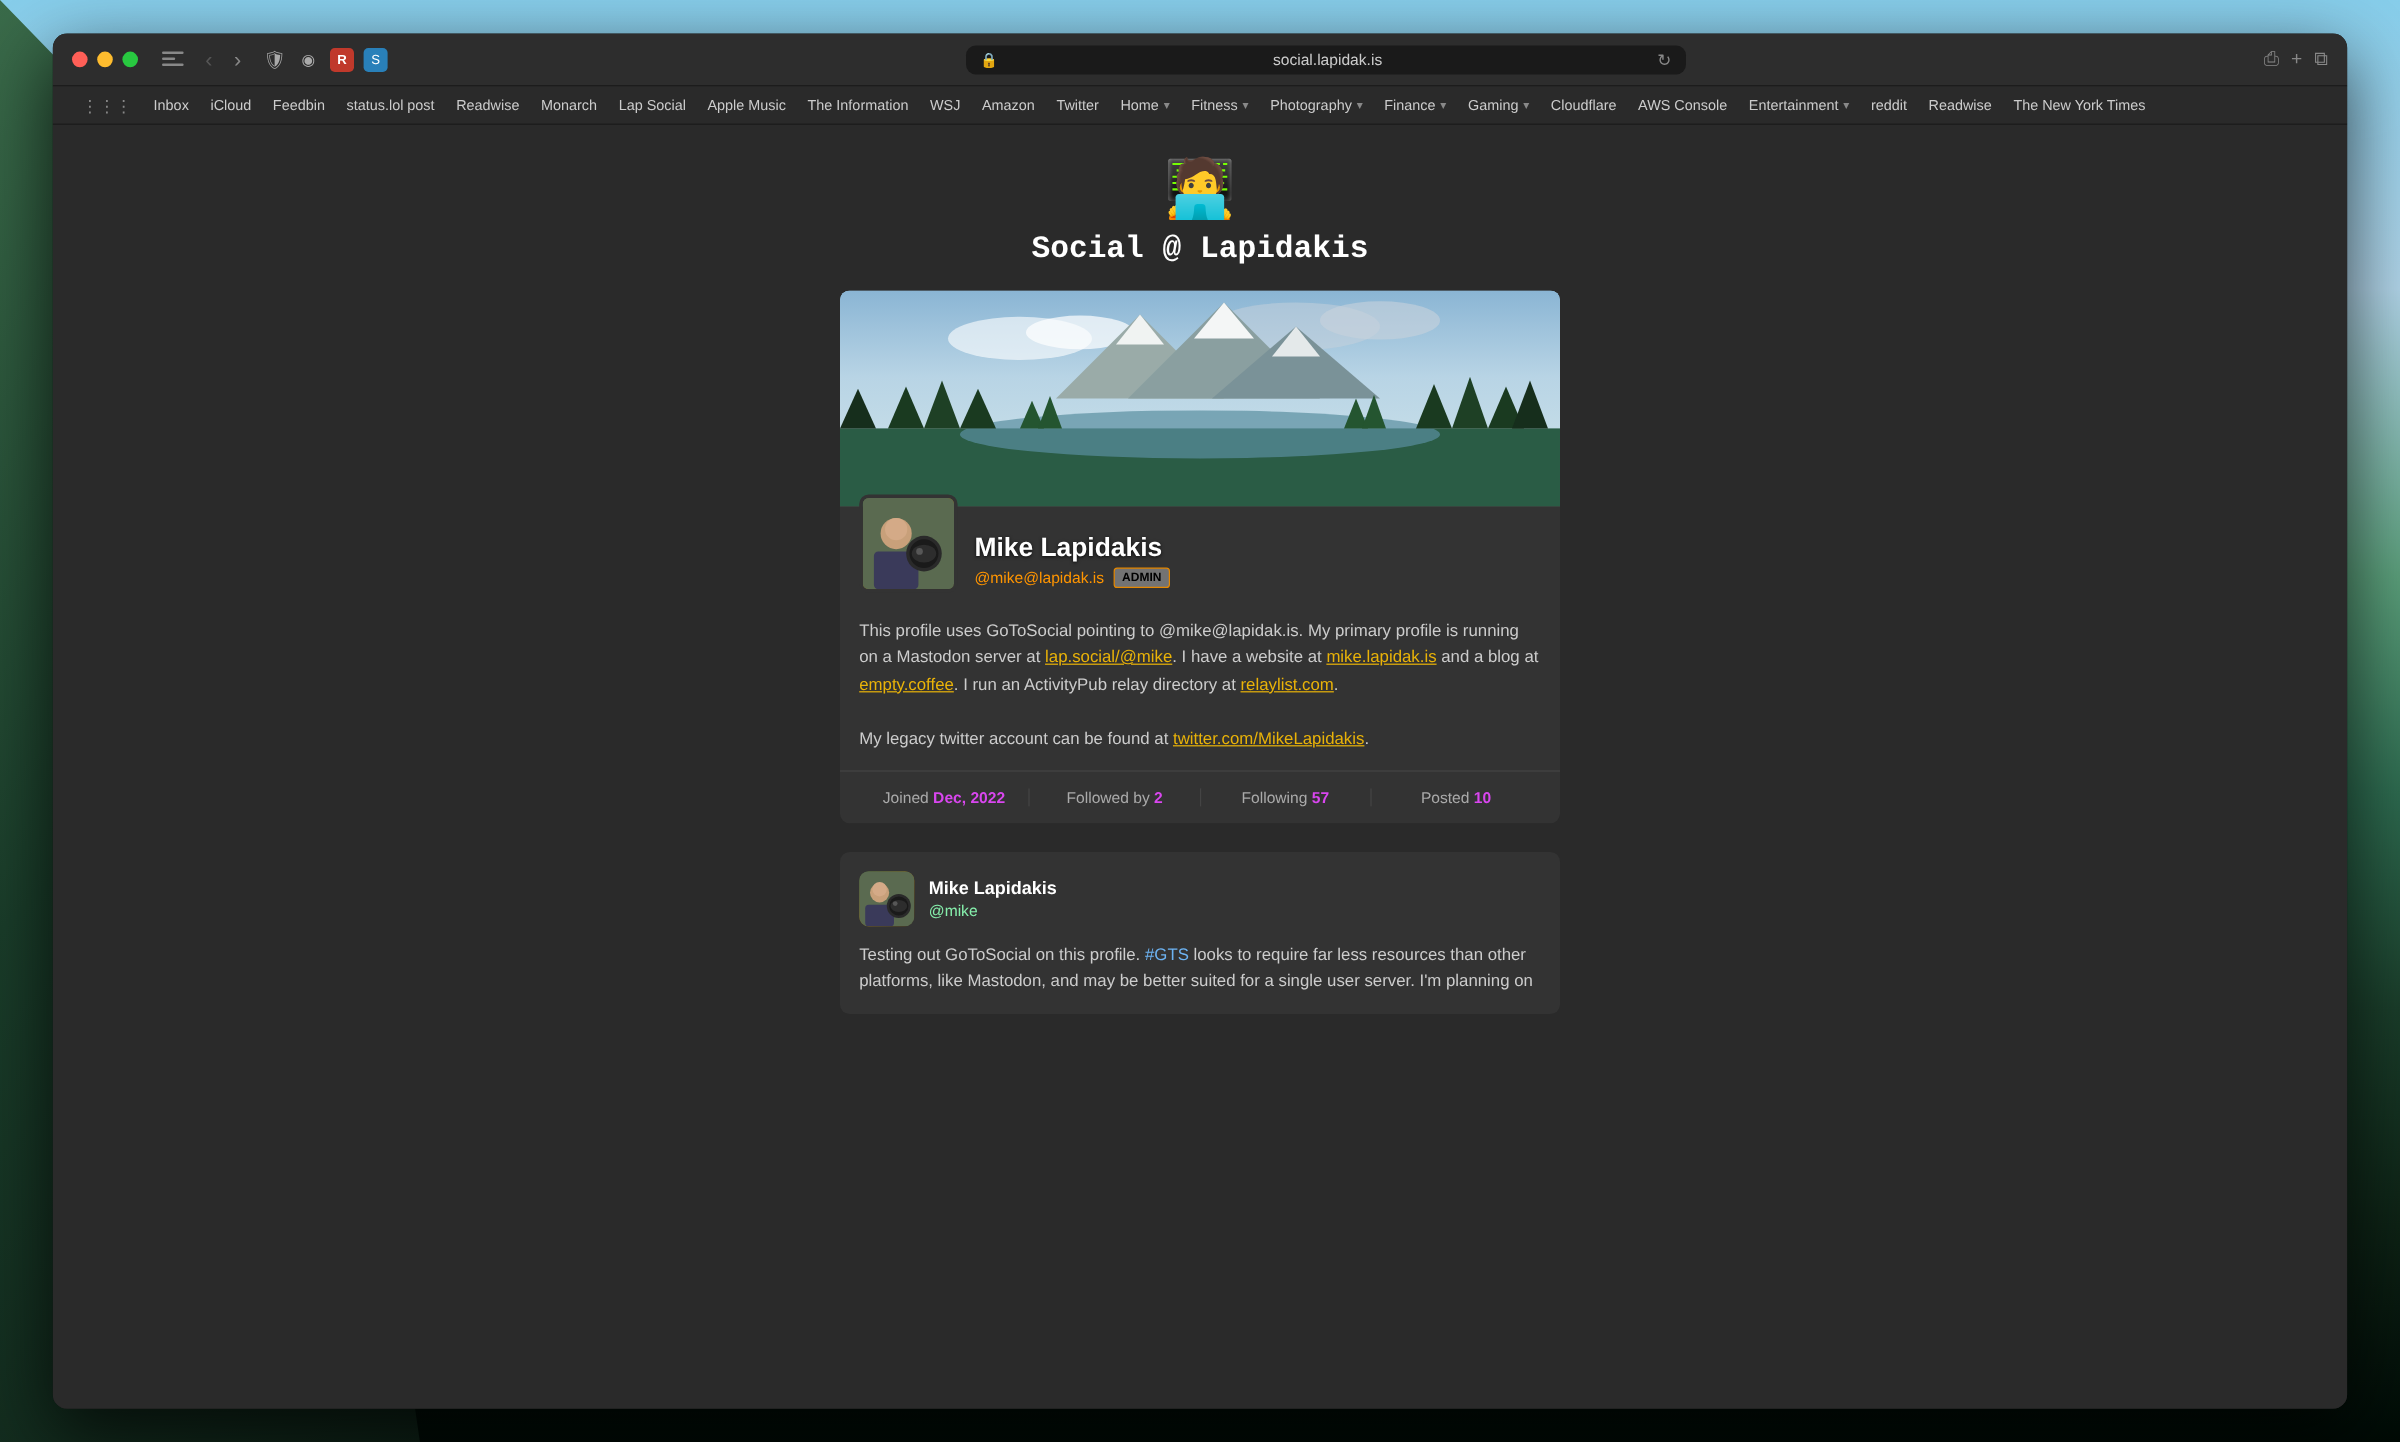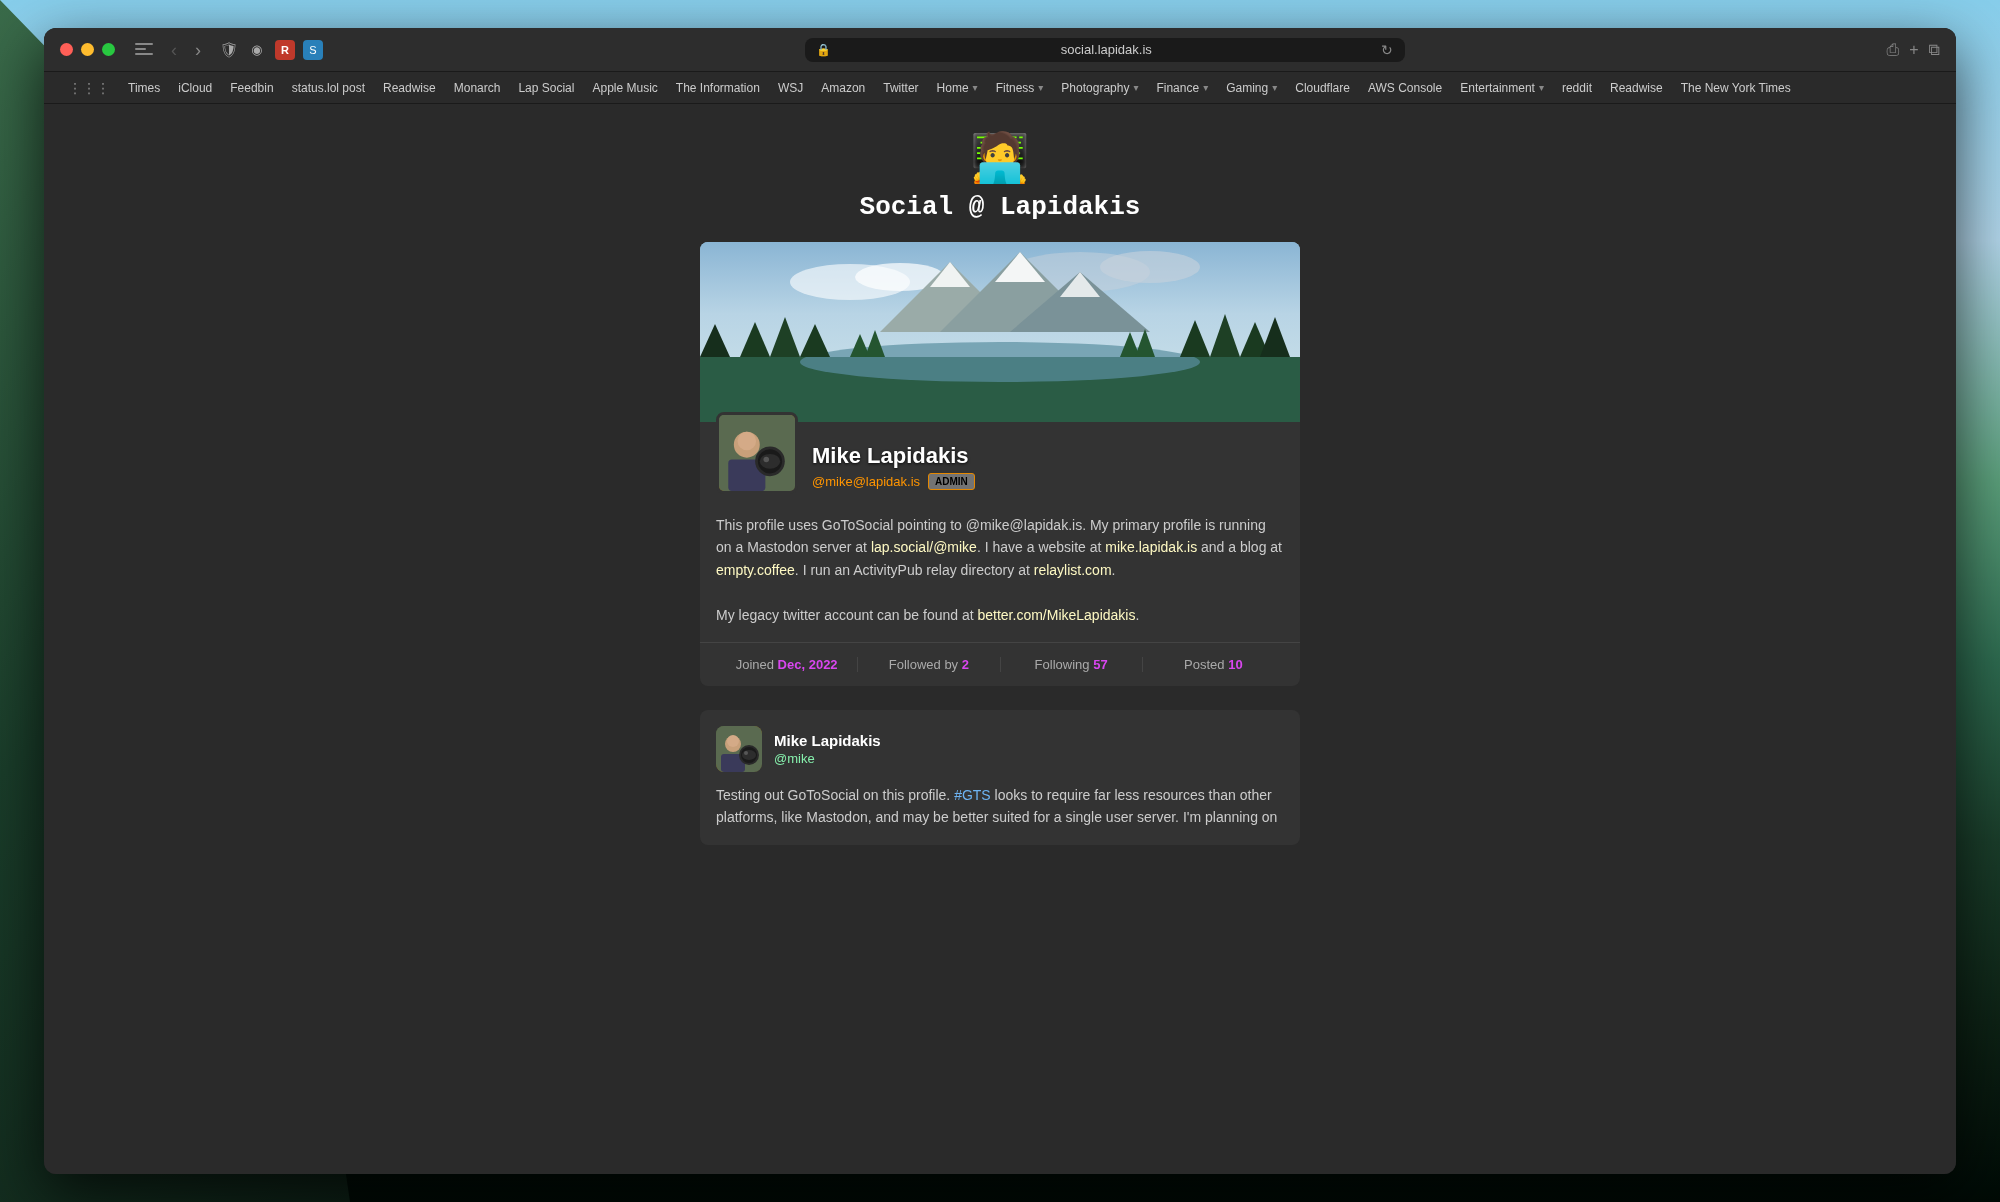--- a/index.html
+++ b/index.html
@@ -322,21 +322,22 @@
     }
 
     .profile-bio {
       padding: 10px 16px 16px;
       color: #cccccc;
       font-size: 14px;
       line-height: 1.6;
     }
 
     .profile-bio a {
-      color: #fef9c3;
+      color: #eab308;
+      text-decoration: underline;
     }
 
     .profile-stats {
       display: flex;
       border-top: 1px solid #444;
       padding: 14px 16px;
       gap: 0;
     }
 
     .stat-item {
@@ -484,21 +485,21 @@
     <div class="toolbar-right">
       <button class="toolbar-btn">⎙</button>
       <button class="toolbar-btn">+</button>
       <button class="toolbar-btn">⧉</button>
     </div>
   </div>
 
   <div class="bookmarks-bar">
     <div class="bookmark-item" style="color:#888;font-size:14px;">⋮⋮⋮</div>
     <div class="bookmark-item">
-        <span>Times</span>
+        <span>Inbox</span>
       </div>
     <div class="bookmark-item">
         <span>iCloud</span>
       </div>
     <div class="bookmark-item">
         <span>Feedbin</span>
       </div>
     <div class="bookmark-item">
         <span>status.lol post</span>
       </div>
@@ -656,21 +657,21 @@
       <div class="profile-bio">
         <p>
           This profile uses GoToSocial pointing to @mike@lapidak.is. My primary profile is running on a
           Mastodon server at <a>lap.social/@mike</a>.
           I have a website at <a>mike.lapidak.is</a>
           and a blog at <a>empty.coffee</a>.
           I run an ActivityPub relay directory at <a>relaylist.com</a>.
         </p>
         <br>
         <p>
-          My legacy twitter account can be found at <a>better.com/MikeLapidakis</a>.
+          My legacy twitter account can be found at <a>twitter.com/MikeLapidakis</a>.
         </p>
       </div>
 
       <div class="profile-stats">
         <div class="stat-item">
           <span>Joined</span> <strong>Dec, 2022</strong>
         </div>
         <div class="stat-divider"></div>
         <div class="stat-item">
           <span>Followed by</span> <strong>2</strong>

